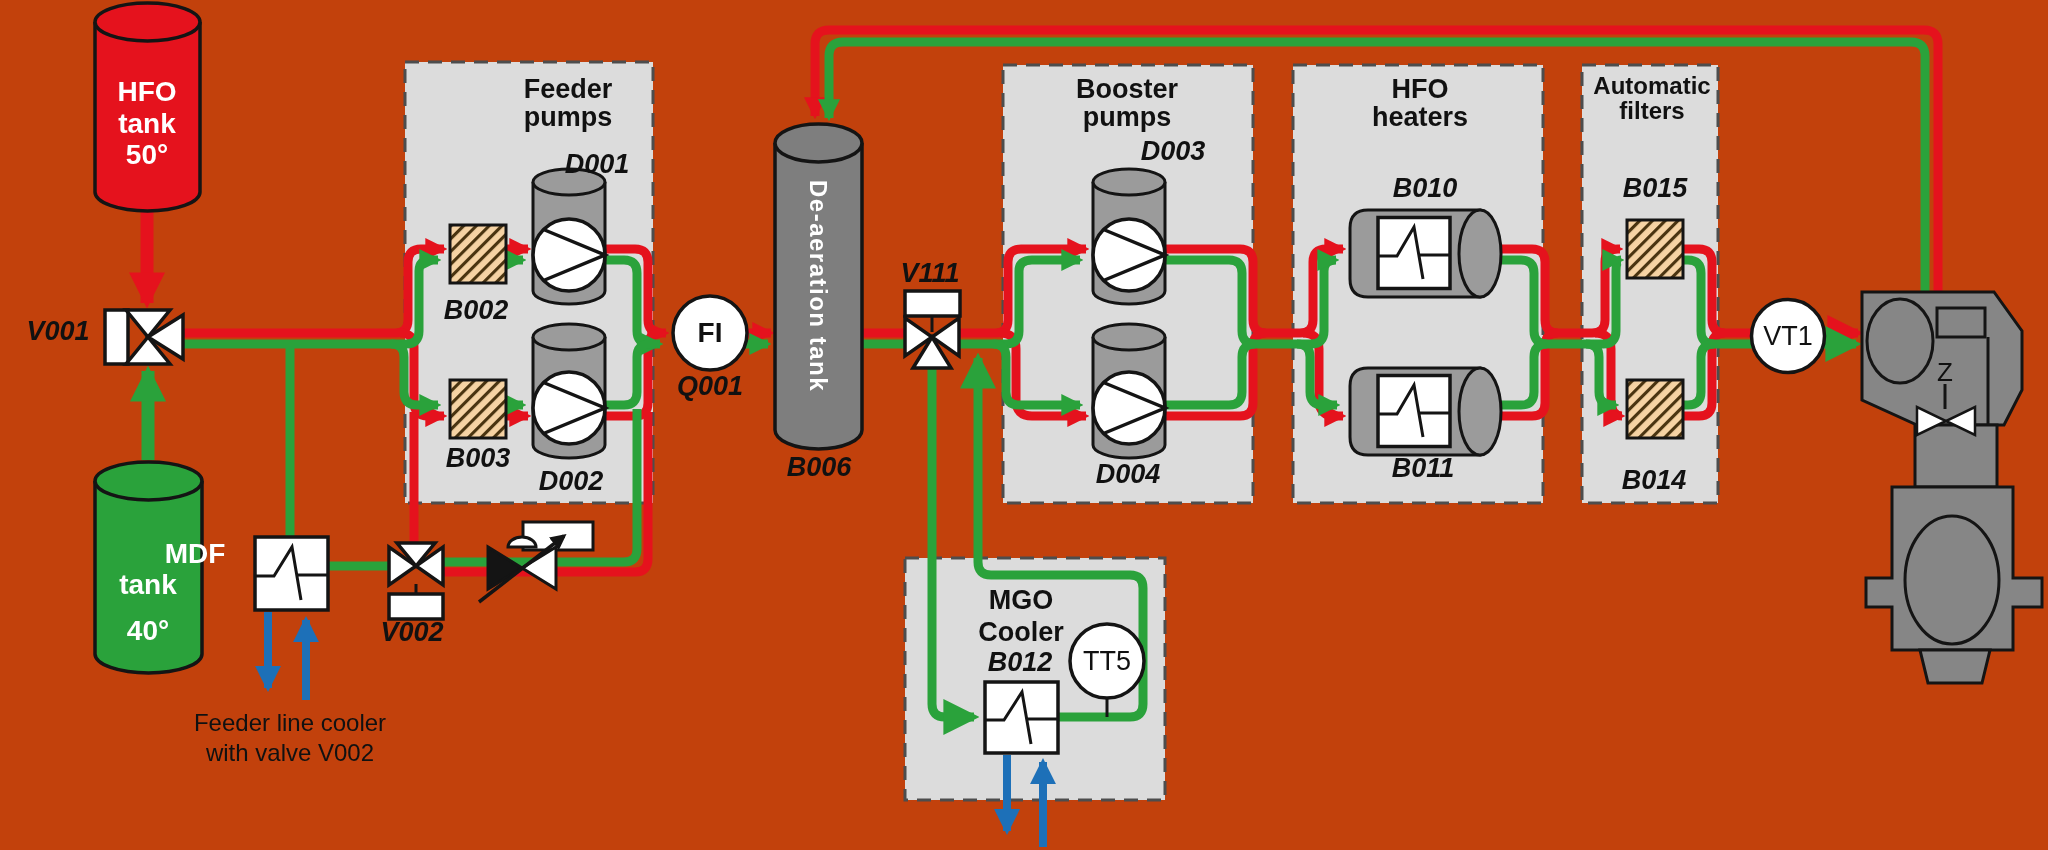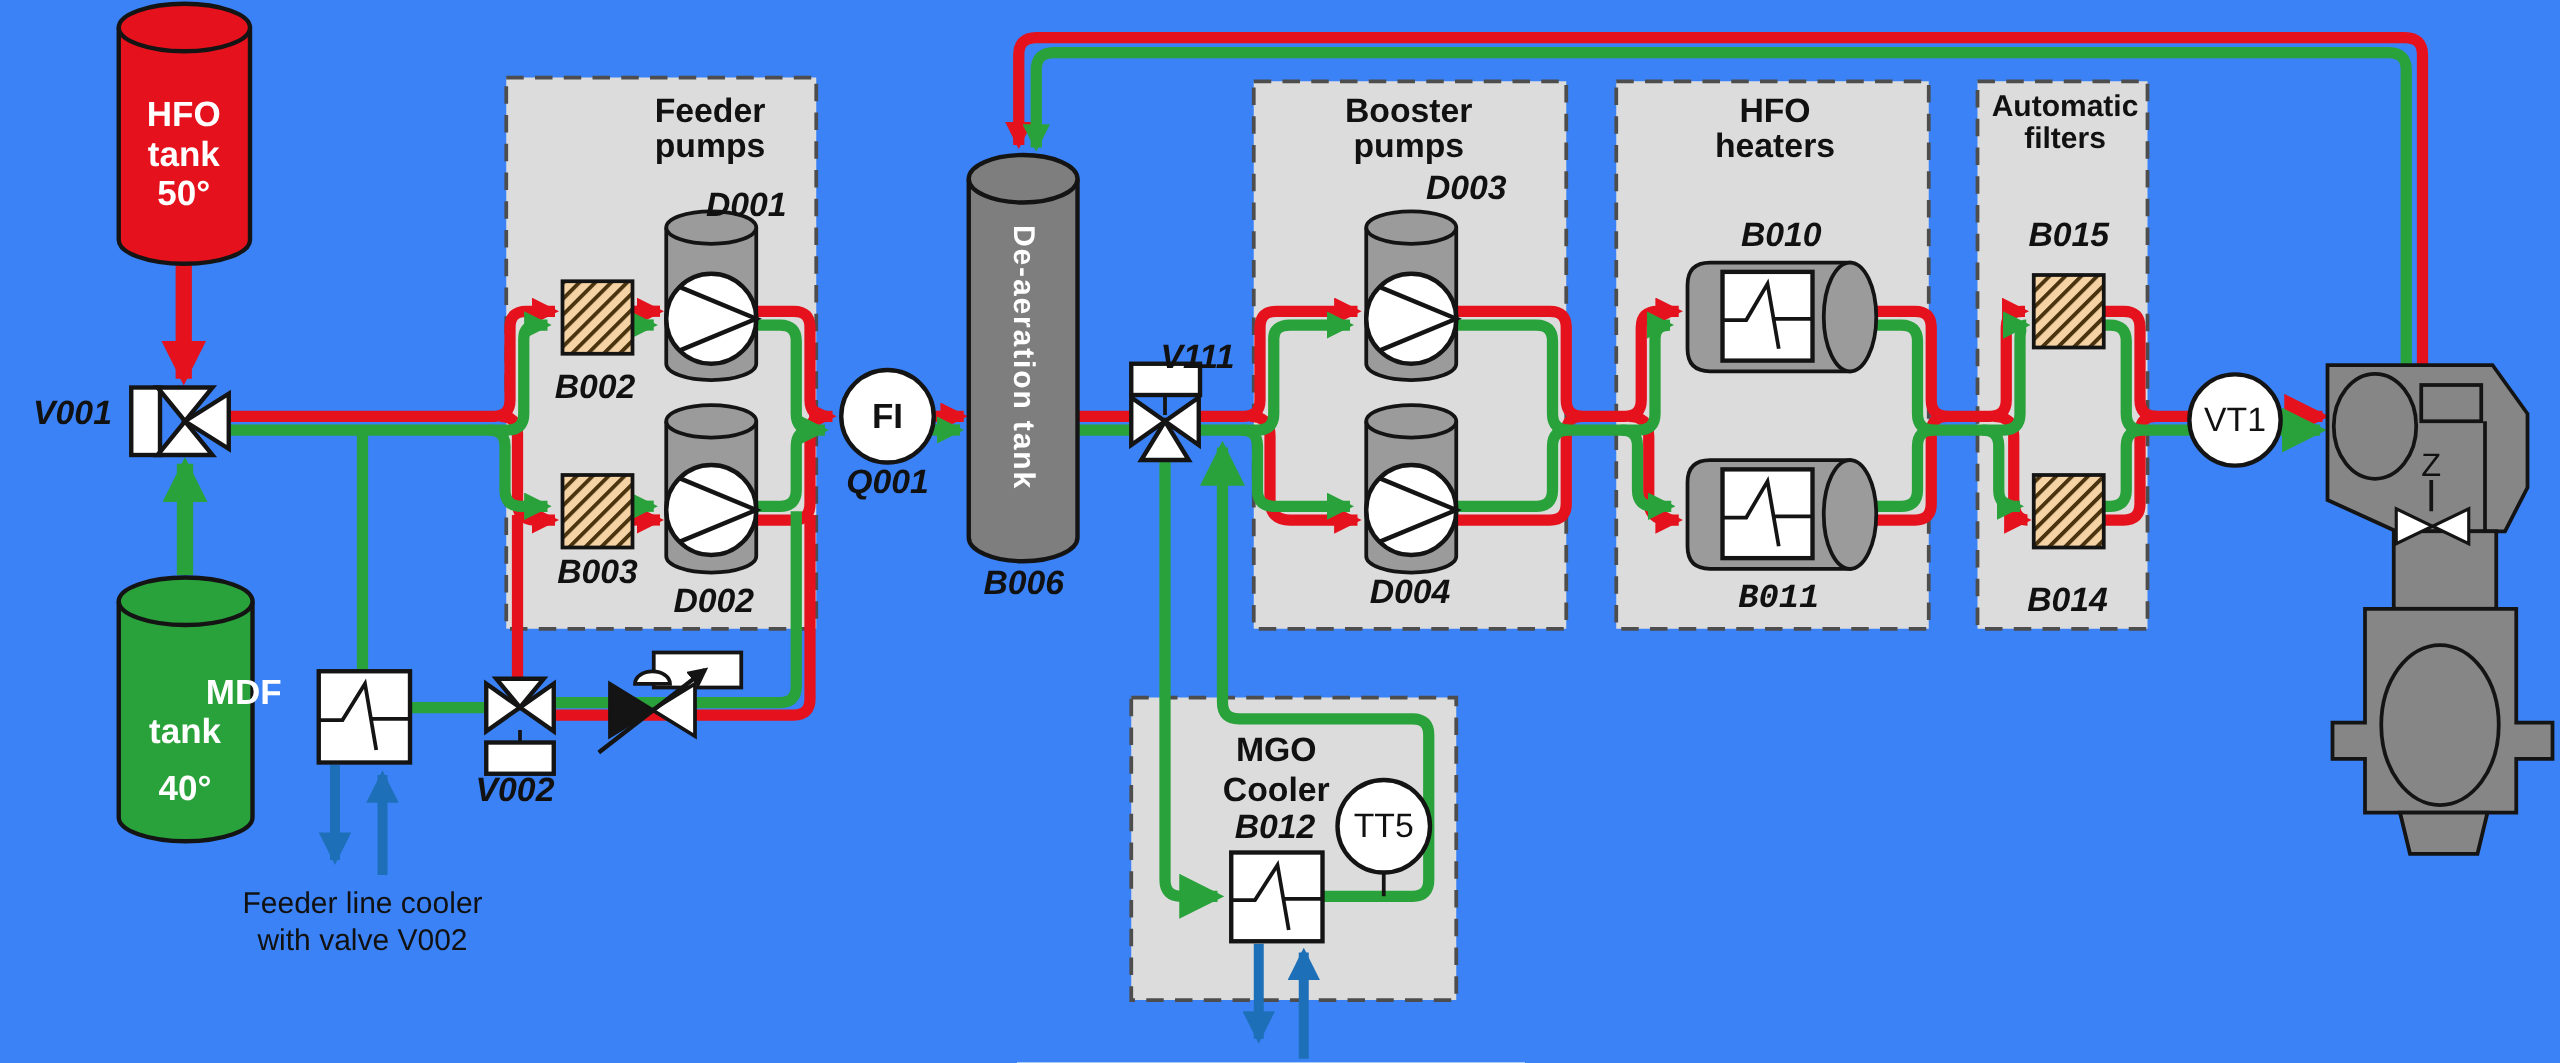--- a/index.html
+++ b/index.html
@@ -1,16 +1,16 @@
 <!DOCTYPE html>
 <html><head>
 <meta charset="utf-8">
 <style>
   html,body{margin:0;padding:0;background:#fff;}
-  #canvas{position:relative;width:2048px;height:850px;background:#3b82f6;overflow:hidden;
+  #canvas{position:relative;width:2048px;height:850px;background:#c2410c;overflow:hidden;
           font-family:"Liberation Sans",sans-serif;}
   svg{position:absolute;left:0;top:0;}
   .lbl{position:absolute;transform:translate(-50%,-50%);color:#111;white-space:nowrap;
        text-align:center;font-family:"Liberation Sans",sans-serif;line-height:1;}
   .b{font-weight:700}
   .i{font-style:italic}
   .white{color:#fff}
   .s28{font-size:28px}.s27{font-size:27px}.s26{font-size:26px}.s24{font-size:24px}.s23{font-size:24px}
   .vert{writing-mode:vertical-rl;letter-spacing:1.5px}
 </style>
@@ -253,21 +253,21 @@
 <div class="lbl b s28 white" style="left:147px;top:92px;">HFO</div>
 <div class="lbl b s28 white" style="left:147px;top:124px;">tank</div>
 <div class="lbl b s28 white" style="left:147px;top:155px;">50°</div>
 
 <div class="lbl b s28 white" style="left:148px;top:554px;margin-left:47px;">MDF</div>
 <div class="lbl b s28 white" style="left:148px;top:585px;">tank</div>
 <div class="lbl b s28 white" style="left:148px;top:614px;margin-top:17px;">40°</div>
 
 <div class="lbl b i s27" style="left:58px;top:331px;">V001</div>
 <div class="lbl b i s27" style="left:412px;top:632px;">V002</div>
-<div class="lbl b i s27" style="left:930px;top:286px;margin-left:28px;">V111</div>
+<div class="lbl b i s27" style="left:930px;top:273px;">V111</div>
 
 <div class="lbl b s27" style="left:568px;top:89px;">Feeder</div>
 <div class="lbl b s27" style="left:568px;top:117px;">pumps</div>
 <div class="lbl b i s27" style="left:566px;top:164px;margin-left:31px;">D001</div>
 <div class="lbl b i s27" style="left:476px;top:310px;">B002</div>
 <div class="lbl b i s27" style="left:478px;top:458px;">B003</div>
 <div class="lbl b i s27" style="left:571px;top:481px;">D002</div>
 
 <div class="lbl b s28" style="left:710px;top:333px;">FI</div>
 <div class="lbl b i s27" style="left:710px;top:386px;">Q001</div>
@@ -276,21 +276,21 @@
 <div class="lbl b i s27" style="left:819px;top:467px;">B006</div>
 
 <div class="lbl b s27" style="left:1127px;top:89px;">Booster</div>
 <div class="lbl b s27" style="left:1127px;top:117px;">pumps</div>
 <div class="lbl b i s27" style="left:1127px;top:151px;margin-left:46px;">D003</div>
 <div class="lbl b i s27" style="left:1128px;top:474px;">D004</div>
 
 <div class="lbl b s27" style="left:1420px;top:89px;">HFO</div>
 <div class="lbl b s27" style="left:1420px;top:117px;">heaters</div>
 <div class="lbl b i s27" style="left:1425px;top:188px;">B010</div>
-<div class="lbl b i s27" style="left:1423px;top:480px;font-family:Liberation Mono, monospace;">B011</div>
+<div class="lbl b i s27" style="left:1423px;top:468px;">B011</div>
 
 <div class="lbl b s23" style="left:1652px;top:86px;">Automatic</div>
 <div class="lbl b s23" style="left:1652px;top:111px;text-align:center;">filters</div>
 <div class="lbl b i s27" style="left:1655px;top:188px;">B015</div>
 <div class="lbl b i s27" style="left:1654px;top:480px;">B014</div>
 
 <div class="lbl b s27" style="left:1021px;top:600px;">MGO</div>
 <div class="lbl b s27" style="left:1021px;top:632px;">Cooler</div>
 <div class="lbl b i s27" style="left:1020px;top:662px;">B012</div>
 <div class="lbl s27" style="left:1107px;top:661px;">TT5</div>

